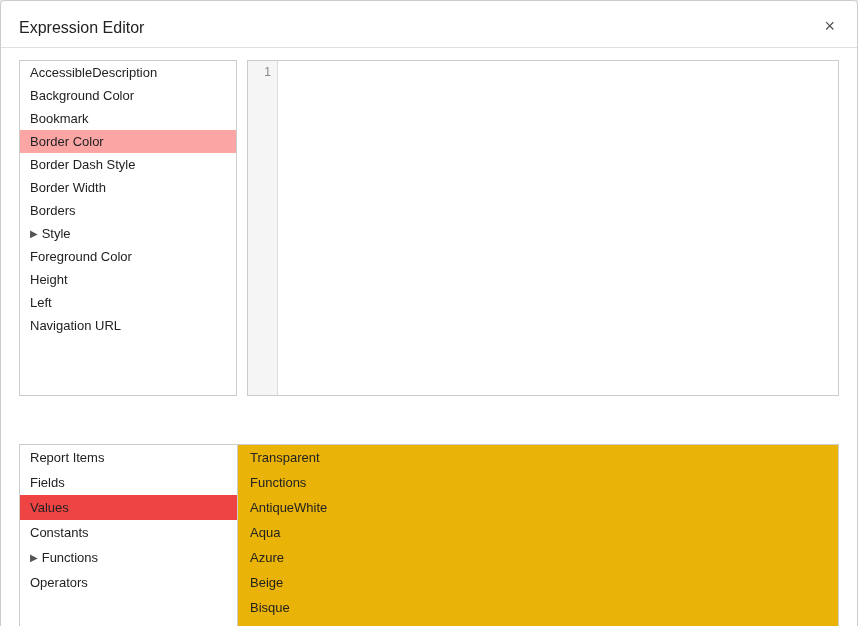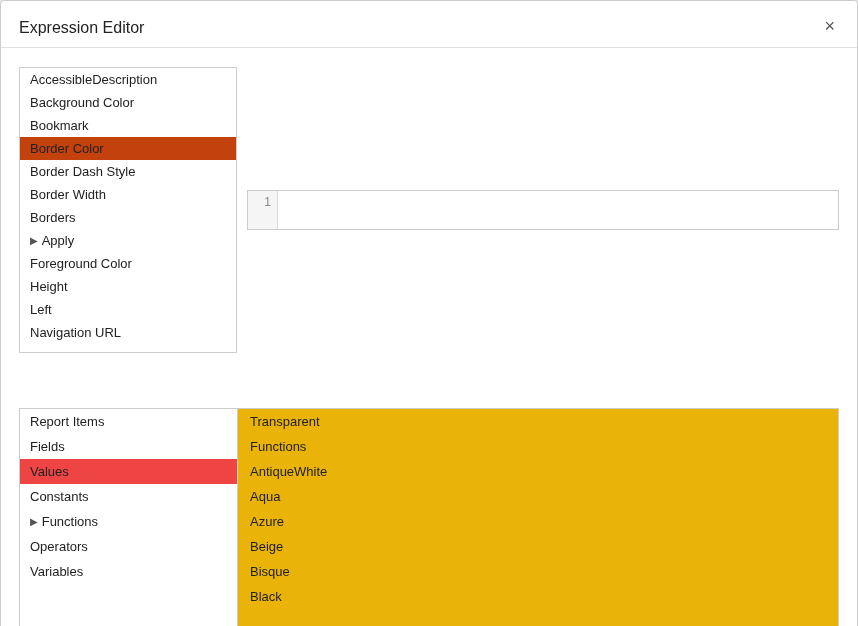--- a/index.html
+++ b/index.html
@@ -46,37 +46,36 @@
     .dialog-body {
       display: flex;
       flex: 1;
       padding: 12px 18px;
       gap: 12px;
       flex-direction: column;
     }
     .top-section {
       display: flex;
       gap: 10px;
-      height: 300px;
-      align-items: center;
+      height: 336px;
     }
     .left-panel {
       width: 218px;
       border: 1px solid #ccc;
       overflow-y: auto;
       flex-shrink: 0;
     }
     .left-panel-item {
       padding: 4px 10px;
       cursor: pointer;
       color: #222;
       white-space: nowrap;
     }
     .left-panel-item.selected {
-      background: #c2410c;
+      background: #fca5a5;
     }
     .left-panel-item.has-arrow {
       display: flex;
       align-items: center;
       gap: 4px;
     }
     .arrow {
       font-size: 10px;
       color: #555;
     }
@@ -178,21 +177,21 @@
       <div class="left-panel" id="left-panel">
       <div class="left-panel-item"><span>AccessibleDescription</span></div>
           <div class="left-panel-item"><span>Background Color</span></div>
           <div class="left-panel-item"><span>Bookmark</span></div>
           <div class="left-panel-item selected"><span>Border Color</span></div>
           <div class="left-panel-item"><span>Border Dash Style</span></div>
           <div class="left-panel-item"><span>Border Width</span></div>
           <div class="left-panel-item"><span>Borders</span></div>
           <div class="left-panel-item has-arrow">
             <span class="arrow">▶</span>
-            <span>Apply</span>
+            <span>Style</span>
           </div>
           <div class="left-panel-item"><span>Foreground Color</span></div>
           <div class="left-panel-item"><span>Height</span></div>
           <div class="left-panel-item"><span>Left</span></div>
           <div class="left-panel-item"><span>Navigation URL</span></div>
           <div class="left-panel-item has-arrow"></div>
         </div>
       <div class="editor-area">
         <div class="editor-content">
           <div class="line-numbers">
@@ -216,23 +215,20 @@
           </div>
           <div class="category-item">
             <span>Constants</span>
           </div>
           <div class="category-item">
             <span class="arrow">▶</span>
             <span>Functions</span>
           </div>
           <div class="category-item">
             <span>Operators</span>
-          </div>
-          <div class="category-item">
-            <span>Variables</span>
           </div>
         </div>
       <div class="values-panel" id="values-panel">
       <div class="value-item">Transparent</div>
           <div class="value-item">Functions</div>
           <div class="value-item">AntiqueWhite</div>
           <div class="value-item">Aqua</div>
           <div class="value-item">Azure</div>
           <div class="value-item">Beige</div>
           <div class="value-item">Bisque</div>

